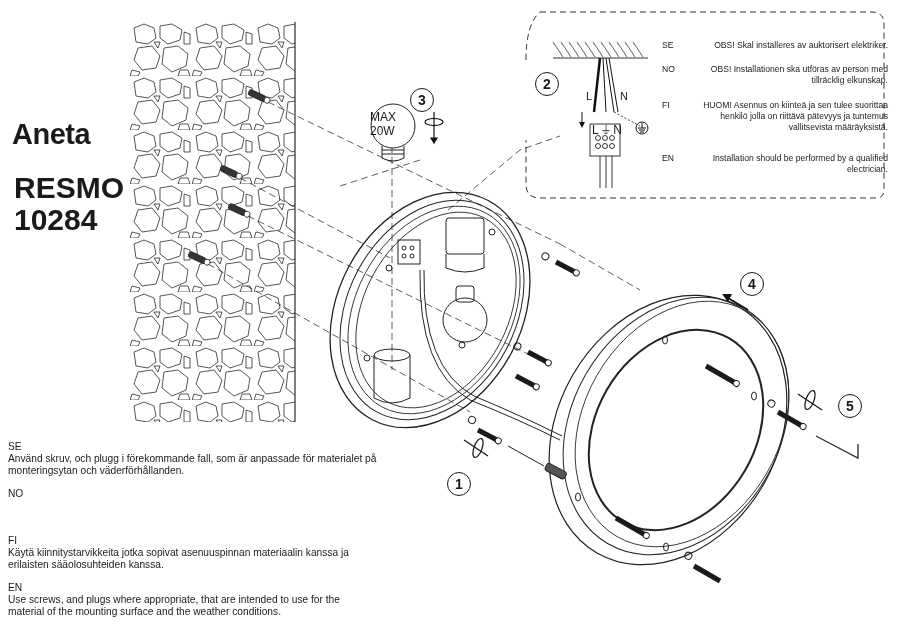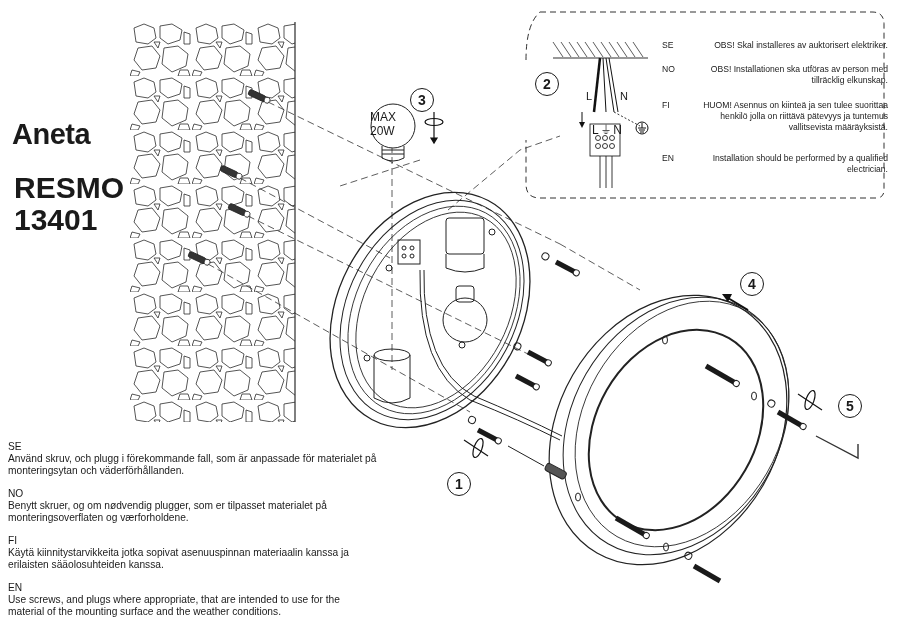--- a/index.html
+++ b/index.html
@@ -269,21 +269,21 @@
       <circle cx="0" cy="0" r="14" fill="#fff" stroke="none"></circle>
     </g>
   </g>
 </svg>
 
 <div class="abs logo-box" style="z-index:-1;"></div>
 
 <div class="abs brand">Aneta</div>
 <div class="abs model">
   <div>RESMO</div>
-  <div>13401</div>
+  <div>10284</div>
 </div>
 
 <div class="abs step" style="left:410px;top:88px;">3</div>
 <div class="abs step" style="left:535px;top:72px;">2</div>
 <div class="abs step" style="left:740px;top:272px;">4</div>
 <div class="abs step" style="left:838px;top:394px;">5</div>
 <div class="abs step" style="left:447px;top:472px;">1</div>
 
 <div class="abs bulb-label">
   <div>MAX</div>
@@ -312,21 +312,20 @@
   <span class="code">EN</span>
   <span class="txt">Installation should be performed by a qualified electrician.</span>
 </div>
 
 <div class="abs instr" style="top:441px;">
   <span class="lang">SE</span>
   <span>Använd skruv, och plugg i förekommande fall, som är anpassade för materialet på monteringsytan och väderförhållanden.</span>
 </div>
 <div class="abs instr" style="top:488px;">
   <span class="lang">NO</span>
-  <span>Benytt skruer, og om nødvendig plugger, som er tilpasset materialet på monteringsoverflaten og værforholdene.</span>
 </div>
 <div class="abs instr" style="top:535px;">
   <span class="lang">FI</span>
   <span>Käytä kiinnitystarvikkeita jotka sopivat asenuuspinnan materiaalin kanssa ja erilaisten sääolosuhteiden kanssa.</span>
 </div>
 <div class="abs instr" style="top:582px;">
   <span class="lang">EN</span>
   <span>Use screws, and plugs where appropriate, that are intended to use for the material of the mounting surface and the weather conditions.</span>
 </div>
 

